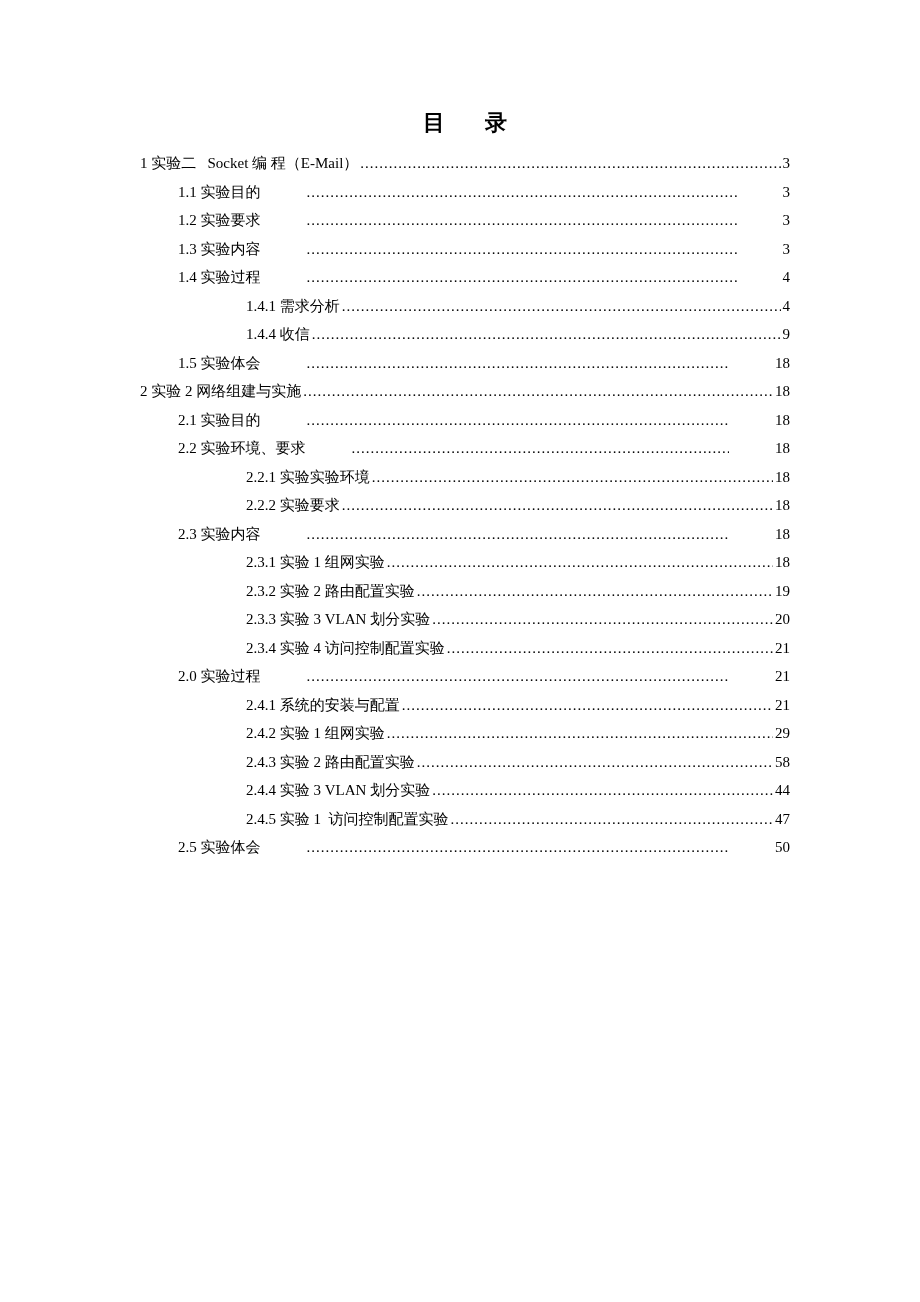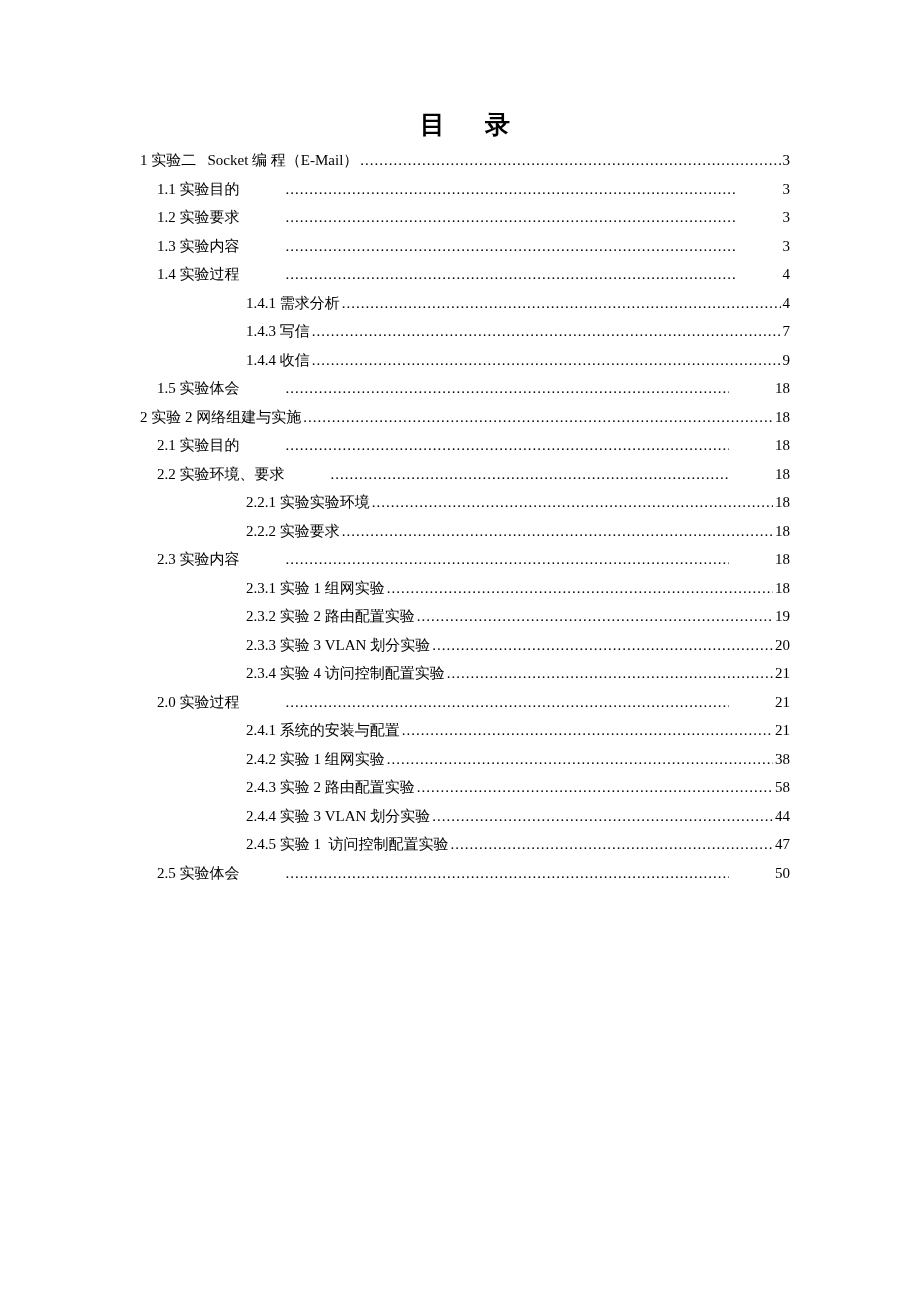--- a/index.html
+++ b/index.html
@@ -10,37 +10,37 @@
     color: #000;
     width: 920px;
     height: 1302px;
     overflow: hidden;
   }
   .page {
     padding: 108px 130px 0 140px;
   }
   .title {
     text-align: center;
-    font-size: 25px;
+    font-size: 22px;
     font-weight: bold;
     letter-spacing: 40px;
     text-indent: 40px;
-    margin-bottom: 12px;
+    margin-bottom: 18px;
   }
   .toc {
     font-size: 15px;
   }
   .row {
     display: flex;
     align-items: flex-start;
     line-height: 1.0;
     margin-bottom: 13.5px;
   }
   .indent-0 { margin-left: 0; }
-  .indent-1 { margin-left: 17px; gap: 44px; }
+  .indent-1 { margin-left: 38px; gap: 44px; }
   .indent-2 { margin-left: 106px; }
   .label {
     white-space: pre;
   }
   .leader {
     flex: 1 1 auto;
     overflow: hidden;
     position: relative;
     margin: 0 2px;
     height: 1em;
@@ -87,25 +87,20 @@
       </div>
       <div class="row indent-1">
         <span class="label">1.4 实验过程</span>
         <span class="leader"></span>
         <span class="pagenum">4</span>
       </div>
       <div class="row indent-2">
         <span class="label">1.4.1 需求分析</span>
         <span class="leader"></span>
         <span class="pagenum">4</span>
-      </div>
-      <div class="row indent-2">
-        <span class="label">1.4.3 写信</span>
-        <span class="leader"></span>
-        <span class="pagenum">7</span>
       </div>
       <div class="row indent-2">
         <span class="label">1.4.4 收信</span>
         <span class="leader"></span>
         <span class="pagenum">9</span>
       </div>
       <div class="row indent-1">
         <span class="label">1.5 实验体会</span>
         <span class="leader"></span>
         <span class="pagenum">18</span>
@@ -166,21 +161,21 @@
         <span class="pagenum">21</span>
       </div>
       <div class="row indent-2">
         <span class="label">2.4.1 系统的安装与配置</span>
         <span class="leader"></span>
         <span class="pagenum">21</span>
       </div>
       <div class="row indent-2">
         <span class="label">2.4.2 实验 1 组网实验</span>
         <span class="leader"></span>
-        <span class="pagenum">38</span>
+        <span class="pagenum">29</span>
       </div>
       <div class="row indent-2">
         <span class="label">2.4.3 实验 2 路由配置实验</span>
         <span class="leader"></span>
         <span class="pagenum">58</span>
       </div>
       <div class="row indent-2">
         <span class="label">2.4.4 实验 3 VLAN 划分实验</span>
         <span class="leader"></span>
         <span class="pagenum">44</span>

